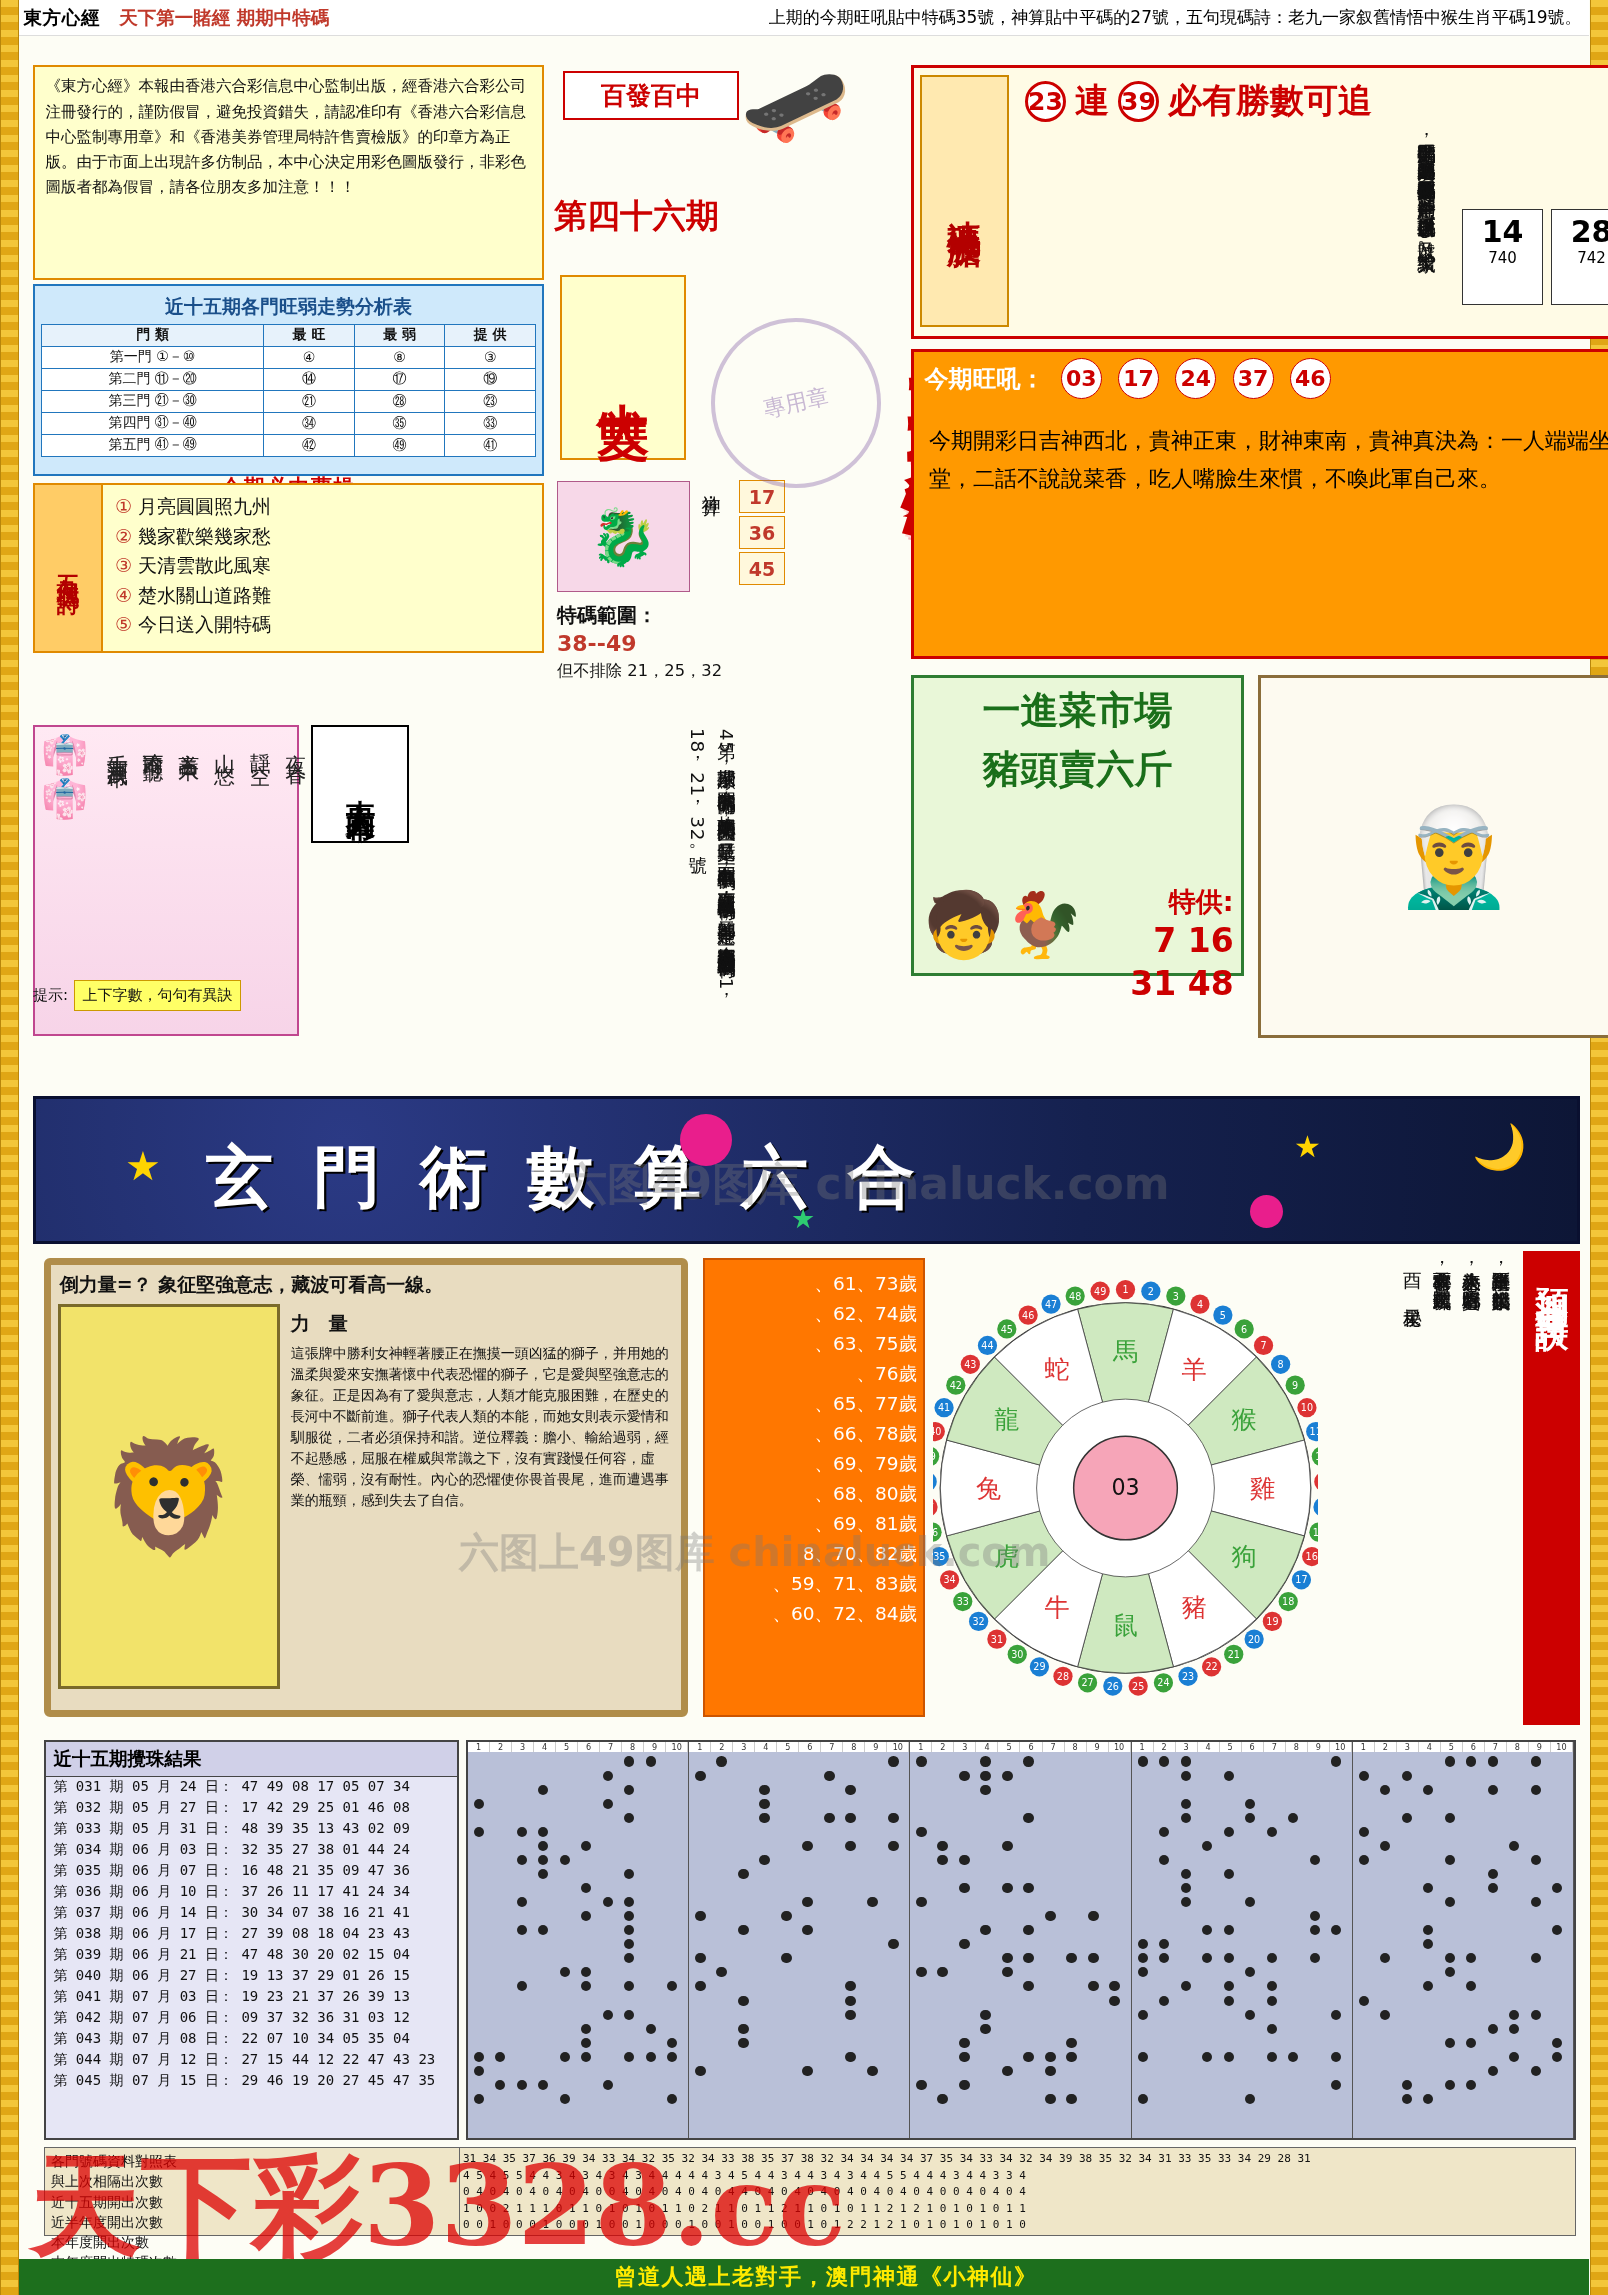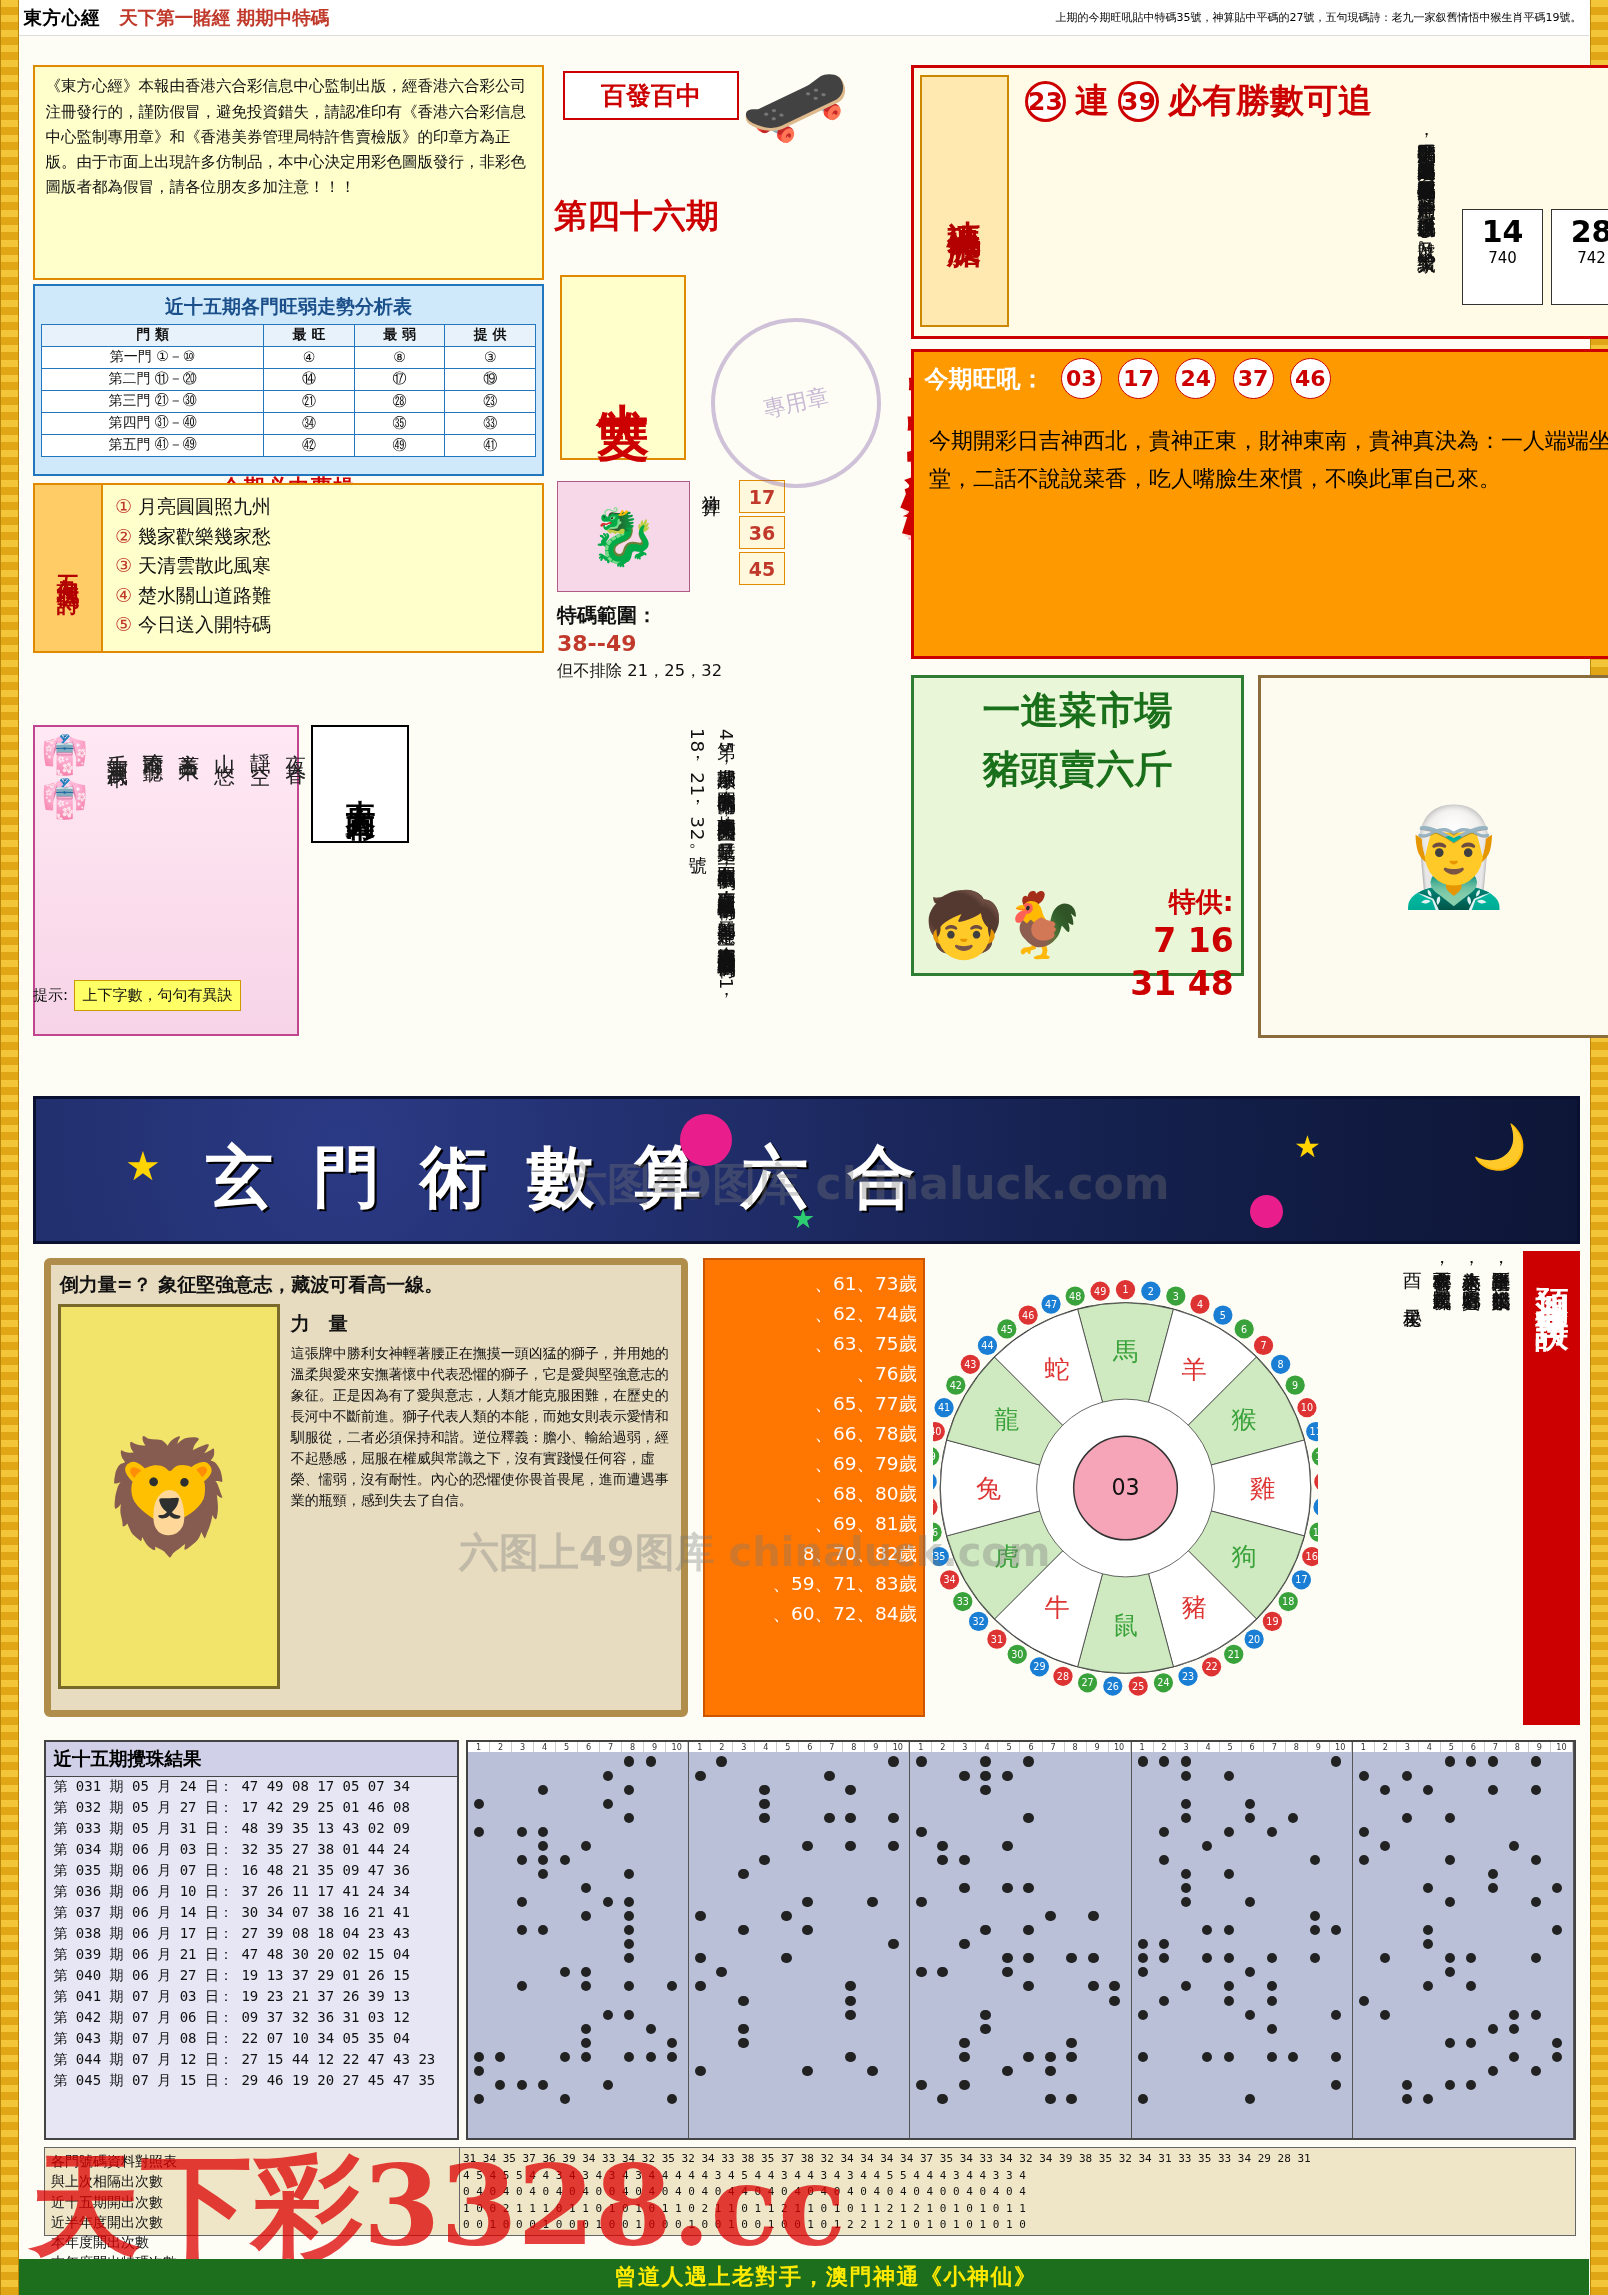--- a/index.html
+++ b/index.html
@@ -30,21 +30,21 @@
 
   
   .topbar {
     position:absolute; left:19px; top:0; width:1570px; height:36px;
     background:#fff; display:flex; align-items:center;
     font-size:18.5px; font-weight:bold; color:#000;
     border-bottom:0.7px solid #ddd;
   }
   .topbar .t1 { color:#000; margin-left:4.4px; letter-spacing:0.7px;}
   .topbar .t2 { color:#c0392b; margin-left:19px; }
-  .topbar .t3 { color:#000; margin-left:auto; margin-right:7.4px; font-size:11px; font-weight:normal;}
+  .topbar .t3 { color:#000; margin-left:auto; margin-right:7.4px; font-size:17px; font-weight:normal;}
 
   
   .panel { position:absolute; }
 
   
   #intro-box {
     left:33px; top:65px; width:511px; height:215px;
     background:#ffffcc; border:2.2px solid #e08a00;
     padding:7.4px 10.4px; font-size:15.5px; line-height:1.62; color:#111;
   }

